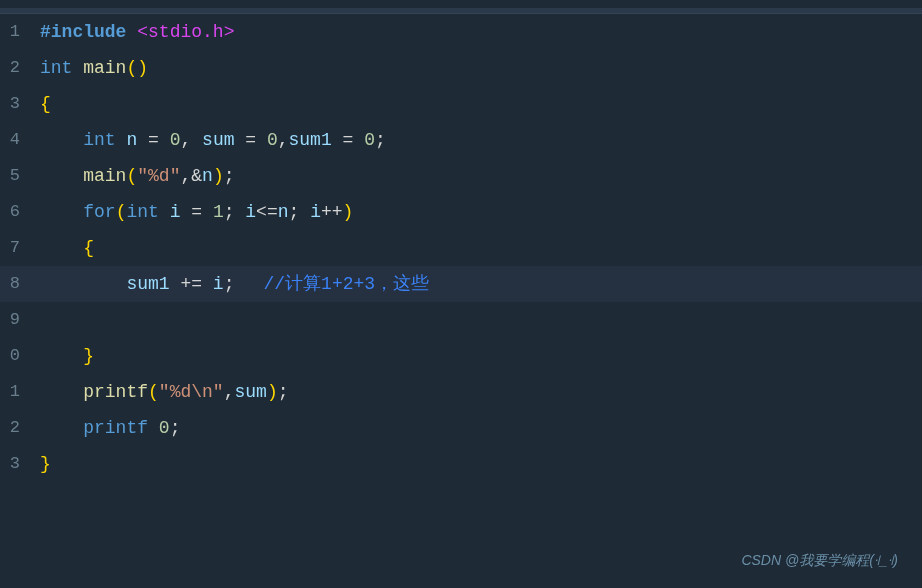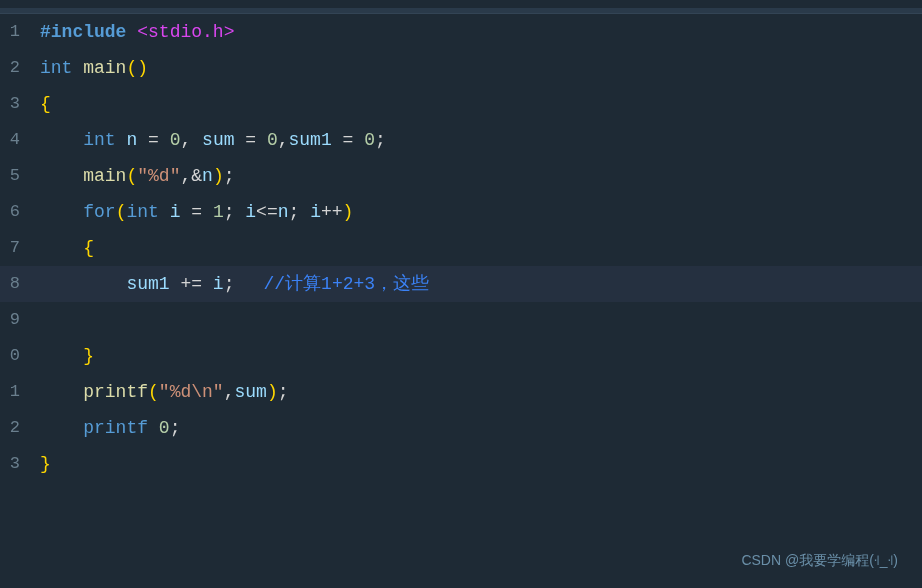--- a/index.html
+++ b/index.html
@@ -64,20 +64,21 @@
     .c-comment-cn { color: #3b82f6; margin-left: 29px; }
     .c-plain { color: #d4d4d4; }
 
     .watermark {
       position: absolute;
       bottom: 18px;
       right: 24px;
       color: #6a8fa8;
       font-size: 14px;
       font-family: Arial, sans-serif;
+      font-style: italic;
     }
 
     .top-bar {
       height: 6px;
       background: #2a3a4a;
       border-bottom: 1px solid #334455;
     }
   </style>
 </head>
 <body>

